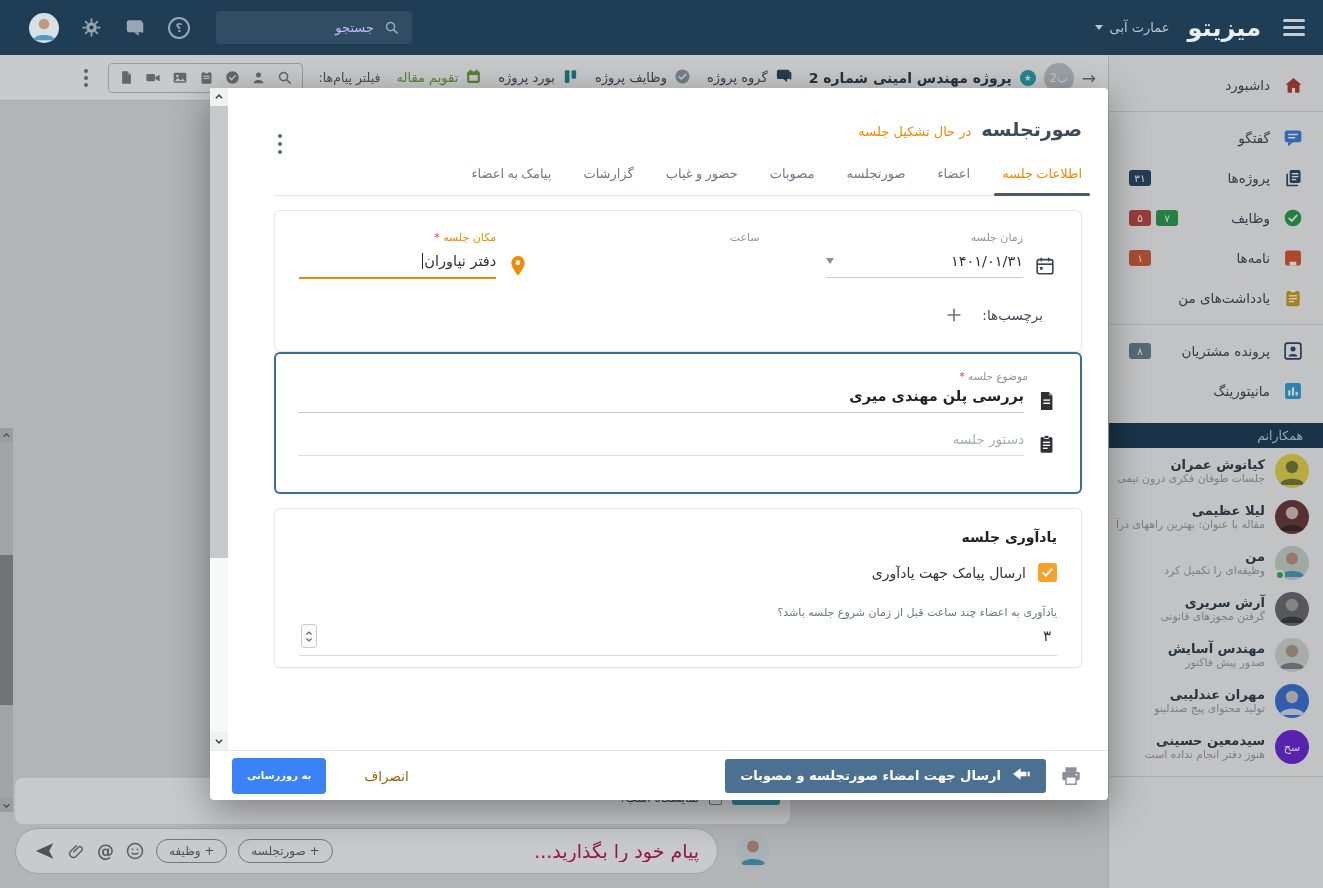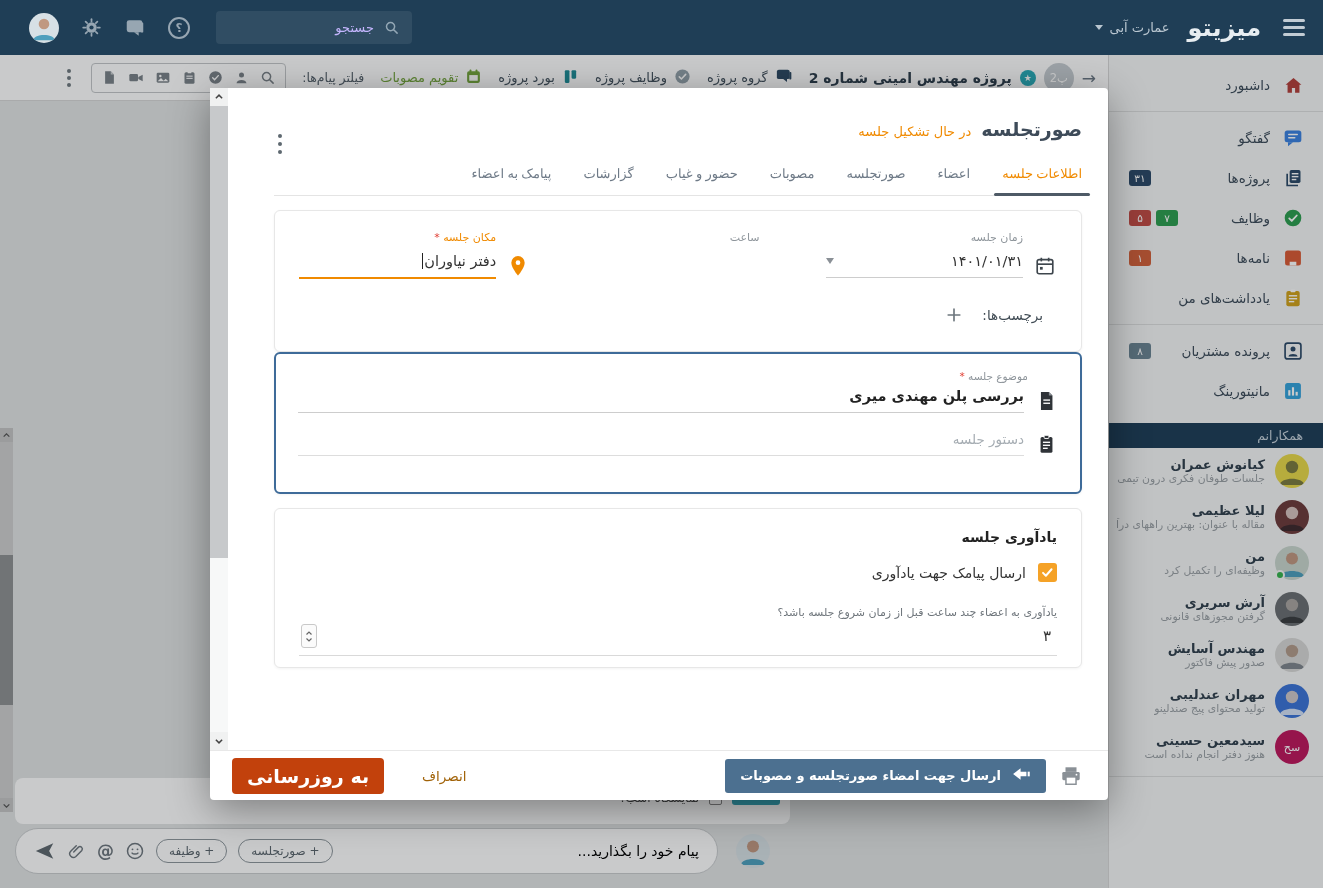--- a/index.html
+++ b/index.html
@@ -40,21 +40,21 @@
   .colleague { display:flex; gap:10px; padding:6px 14px 6px 8px; align-items:center; cursor:pointer; }
   .c-avatar { width:34px; height:34px; border-radius:50%; position:relative; flex:0 0 auto; }
   .c-avatar svg { position:absolute; inset:0; border-radius:50%; }
   .c-initials { position:absolute; inset:0; display:flex; align-items:center; justify-content:center; color:#fff; font-size:11px; }
   .c-col { min-width:0; }
   .c-name { font-size:13px; font-weight:bold; color:#31404E; white-space:nowrap; }
   .c-status { font-size:10.8px; color:#9AA0A5; white-space:nowrap; overflow:hidden; max-width:150px; }
   .online-dot { position:absolute; left:0; bottom:0; width:10px; height:10px; background:#37B24D; border:2px solid #F5F6F6; border-radius:50%; }
   .invite { color:#1AA4AC; font-size:13px; font-weight:bold; padding:12px 20px 10px; cursor:pointer; white-space:nowrap; }
   .av1{background:#E8D94A;} .av2{background:#6E3C3C;} .av3{background:#C9D6CE;} .av4{background:#6B6F72;}
-  .av5{background:#D8D8D6;} .av6{background:#3B74D8;} .av7{background:#be185d;}
+  .av5{background:#D8D8D6;} .av6{background:#3B74D8;} .av7{background:#6d28d9;}
 
   
   .main { position:absolute; top:0; left:0; right:215px; bottom:0; background:#E2E4E4; }
   .toolbar { position:absolute; top:0; left:0; right:0; height:46px; background:#fff; border-bottom:1px solid #D7D7D7;
              display:flex; align-items:center; padding:0 12px; gap:16px; overflow:hidden; }
   .pt-group { display:flex; align-items:center; gap:8px; }
   .back-arrow { font-size:17px; color:#6B7884; cursor:pointer; }
   .p-avatar { width:30px; height:30px; border-radius:50%; background:#C6CCD1; color:#fff; font-size:11.5px;
               display:flex; align-items:center; justify-content:center; }
   .star-badge { width:16px; height:16px; border-radius:50%; background:#2AABB8; color:#fff; font-size:9px;
@@ -75,21 +75,21 @@
   .bg-teal-btn { width:48px; height:14px; background:#35A3B5; border-radius:3px; }
 
   
   .page-scrollbar { position:absolute; left:0; top:373px; width:13px; height:384px; background:#CFCFCF; }
   .ps-thumb { position:absolute; left:0; top:127px; width:13px; height:150px; background:#8F9192; }
   .ps-btn { position:absolute; left:0; width:13px; height:14px; display:flex; align-items:center; justify-content:center; background:#C4C4C4; }
 
   
   .msg-input { position:absolute; left:15px; bottom:14px; width:703px; height:46px; background:#fff; border:1px solid #C9CCCE;
                border-radius:23px; display:flex; align-items:center; gap:11px; padding:0 18px; }
-  .msg-placeholder { color:#000000; font-size:14px; flex:1; white-space:nowrap; overflow:hidden; }
+  .msg-placeholder { color:#be185d; font-size:19px; flex:1; white-space:nowrap; overflow:hidden; }
   .pill { border:1px solid #8D969C; color:#5B666E; border-radius:14px; font-size:12px; padding:4px 12px; white-space:nowrap; cursor:pointer; }
   .at-glyph { font-size:17px; color:#6E777E; font-weight:bold; cursor:pointer; }
   .msg-avatar { position:absolute; left:736px; bottom:20px; width:34px; height:34px; border-radius:50%; background:#D7E0E5; overflow:hidden; }
 
   
   .dim-overlay { position:absolute; inset:0; background:rgba(10,14,18,0.22); z-index:10; }
 
   
   .modal { position:absolute; left:210px; top:33px; width:898px; height:712px; background:#fff; border-radius:4px;
            box-shadow:0 10px 40px rgba(0,0,0,0.38); z-index:20; }
@@ -141,21 +141,21 @@
   .spinner { position:absolute; left:2px; bottom:7px; width:16px; height:24px; border:1px solid #C9C9C9; background:#FBFBFB;
              border-radius:3px; display:flex; flex-direction:column; align-items:center; justify-content:center; gap:1px; cursor:pointer; }
 
   .m-footer { position:absolute; left:0; right:0; bottom:0; height:50px; border-top:1px solid #E8E8E8;
               display:flex; align-items:center; justify-content:space-between; padding:0 26px 0 22px; }
   .f-right { display:flex; align-items:center; gap:14px; }
   .send-btn { background:#4C7090; color:#fff; font-size:13px; font-weight:bold; border-radius:3px; height:34px;
               display:flex; align-items:center; gap:10px; padding:0 15px; cursor:pointer; white-space:nowrap; }
   .f-left { display:flex; align-items:center; gap:38px; }
   .cancel { color:#a16207; font-size:13.5px; cursor:pointer; }
-  .update-btn { background:#c2410c; color:#fff; font-weight:bold; font-size:19px; height:36px; border-radius:4px;
+  .update-btn { background:#3b82f6; color:#fff; font-weight:bold; font-size:10px; height:36px; border-radius:4px;
                 display:flex; align-items:center; padding:0 15px; cursor:pointer; white-space:nowrap; }
 </style>
 </head>
 <body>
 
 <div class="screen">
 
   <header class="navbar">
     <div class="nav-right">
       <div class="hamburger">
@@ -431,21 +431,21 @@
               </svg></span>
           <span>بورد پروژه</span>
         </div>
         <div class="t-tab green">
           <span><svg width="17" height="17" viewBox="0 0 24 24">
                 <rect x="3" y="4.5" width="18" height="16.5" rx="2.5" fill="#74A53D"></rect>
                 <rect x="6.5" y="2" width="2.5" height="4.5" rx="1" fill="#74A53D"></rect>
                 <rect x="15" y="2" width="2.5" height="4.5" rx="1" fill="#74A53D"></rect>
                 <rect x="6" y="10" width="12" height="8" fill="#fff"></rect>
               </svg></span>
-          <span>تقویم مصوبات</span>
+          <span>تقویم مقاله</span>
         </div>
         <span class="filter-label">فیلتر پیام‌ها:</span>
         <div class="icon-strip">
           <span class="icon-btn">
               <svg width="15" height="15" viewBox="0 0 24 24" fill="none" stroke="#7A8288" stroke-width="2.4" stroke-linecap="round">
                 <circle cx="10.5" cy="10.5" r="6.5"></circle>
                 <line x1="15.5" y1="15.5" x2="21" y2="21"></line>
               </svg>
             </span>
           <span class="icon-btn">

